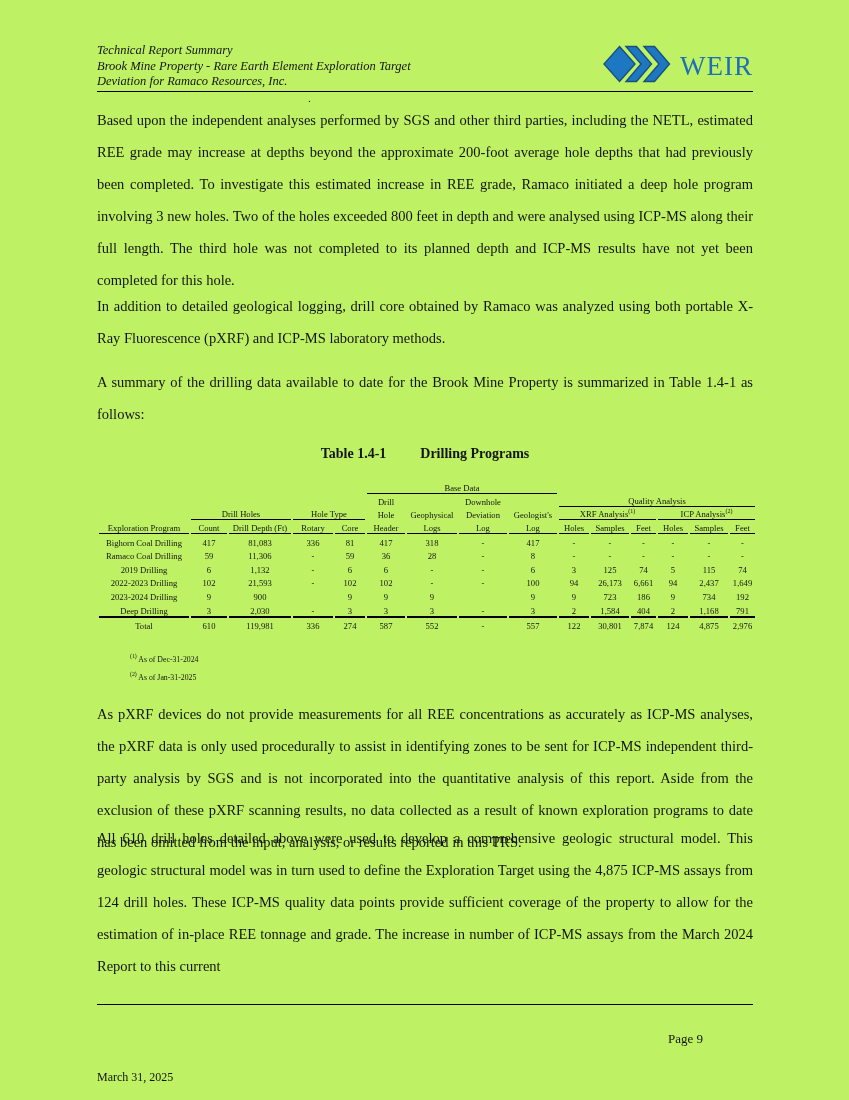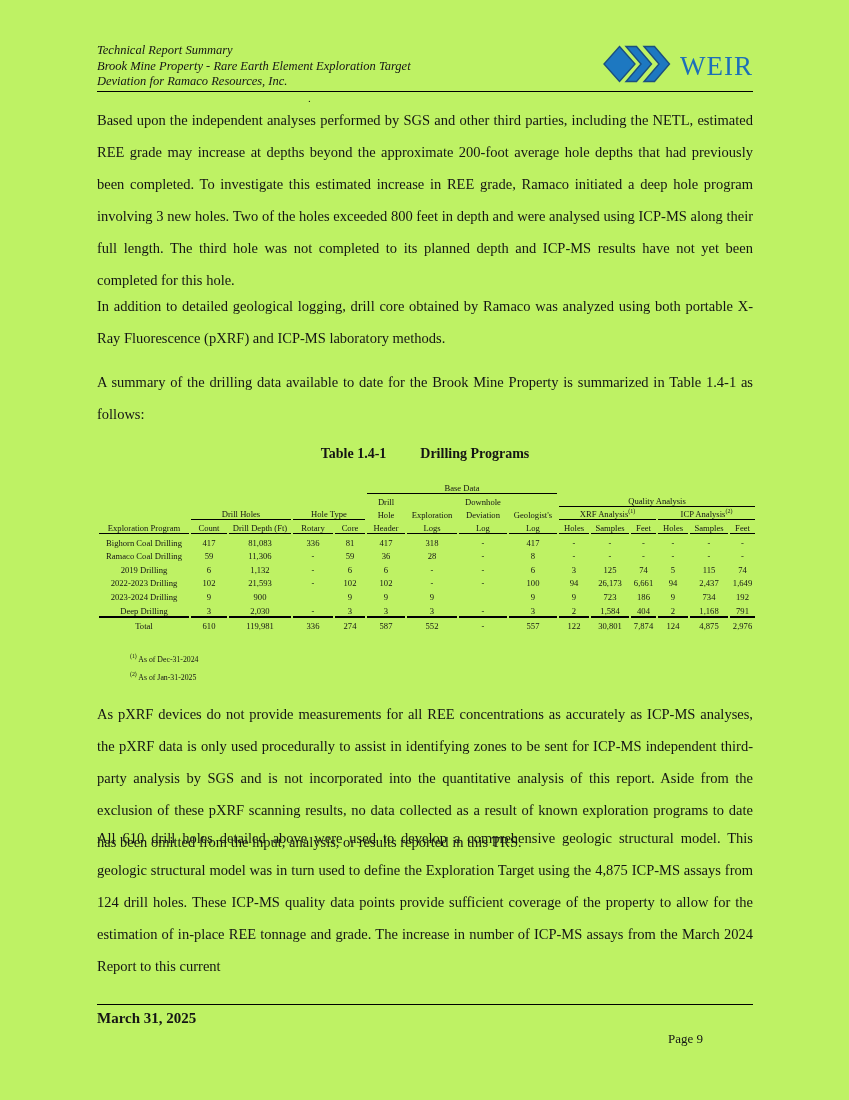--- a/index.html
+++ b/index.html
@@ -39,21 +39,21 @@
   .bb { border-bottom:1.6px solid #000; }
   .prog { text-align:right; }
   .rule-row td { border-bottom:2px solid #000; }
   sup.hsup { font-size:6px; vertical-align:super; line-height:0; }
 
   .footnotes { position:absolute; top:649px; left:33px; font-size:7.8px; line-height:15px; }
   .footnotes sup { font-size:5.8px; }
 
   
   .foot-rule { position:absolute; top:1004px; left:0; width:656px; border-top:1.9px solid #000; }
-  .footer-date { position:absolute; top:1010px; left:0; font-size:15px;font-weight:bold; }
+  .footer-date { position:absolute; top:1070px; left:0; font-size:12px; }
   .footer-page { position:absolute; top:1031px; right:50px; font-size:13px; }
 </style>
 </head>
 <body>
 
 <div class="page">
   <div class="content">
 
     <div class="doc-header">
       <div>Technical Report Summary</div>
@@ -114,21 +114,21 @@
             <td></td>
             <td>Downhole</td>
             <td></td>
             <td colspan="6" class="bb">Quality Analysis</td>
           </tr>
           <tr class="hdr">
             <td></td>
             <td colspan="2" class="bb">Drill Holes</td>
             <td colspan="2" class="bb">Hole Type</td>
             <td>Hole</td>
-            <td>Exploration</td>
+            <td>Geophysical</td>
             <td>Deviation</td>
             <td>Geologist's</td>
             <td colspan="3" class="bb"><span>XRF Analysis</span><sup class="hsup">(1)</sup></td>
             <td colspan="3" class="bb"><span>ICP Analysis</span><sup class="hsup">(2)</sup></td>
           </tr>
           <tr class="hdr hdr4">
             <td class="bb prog">Exploration Program</td>
             <td class="bb">Count</td>
             <td class="bb">Drill Depth (Ft)</td>
             <td class="bb">Rotary</td>

